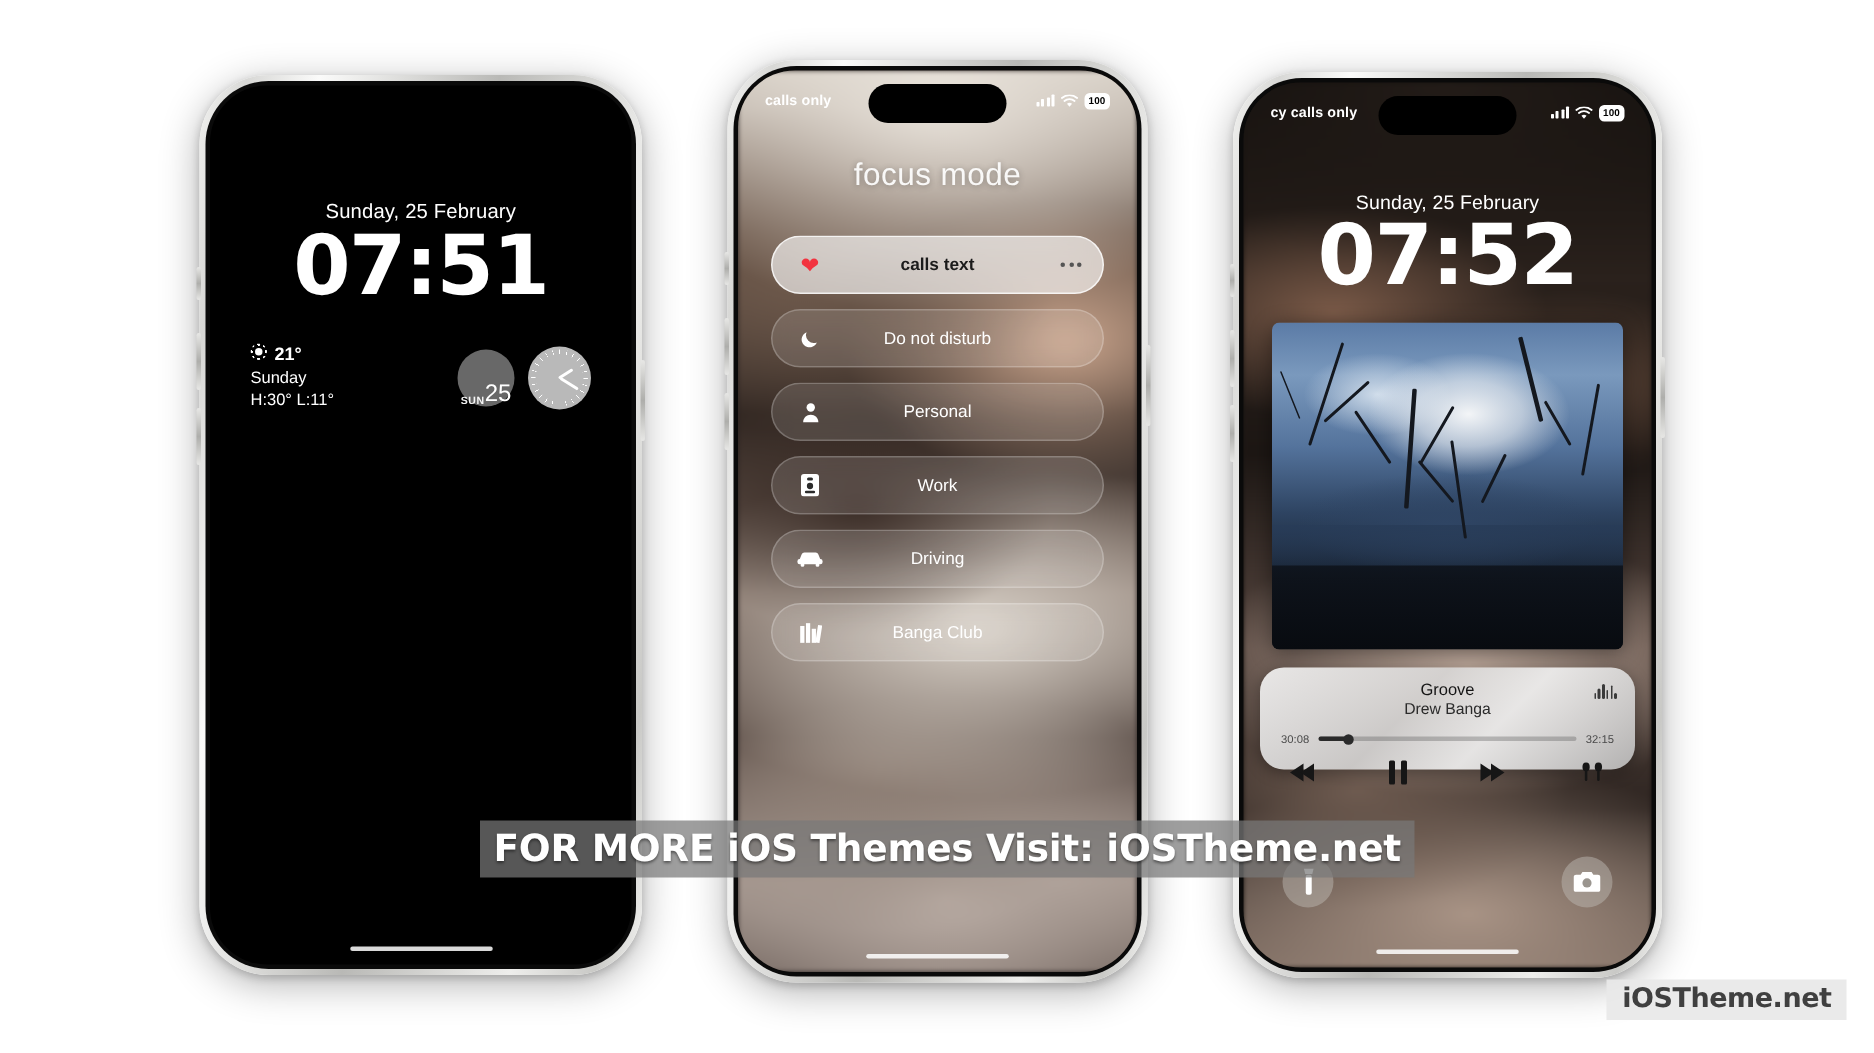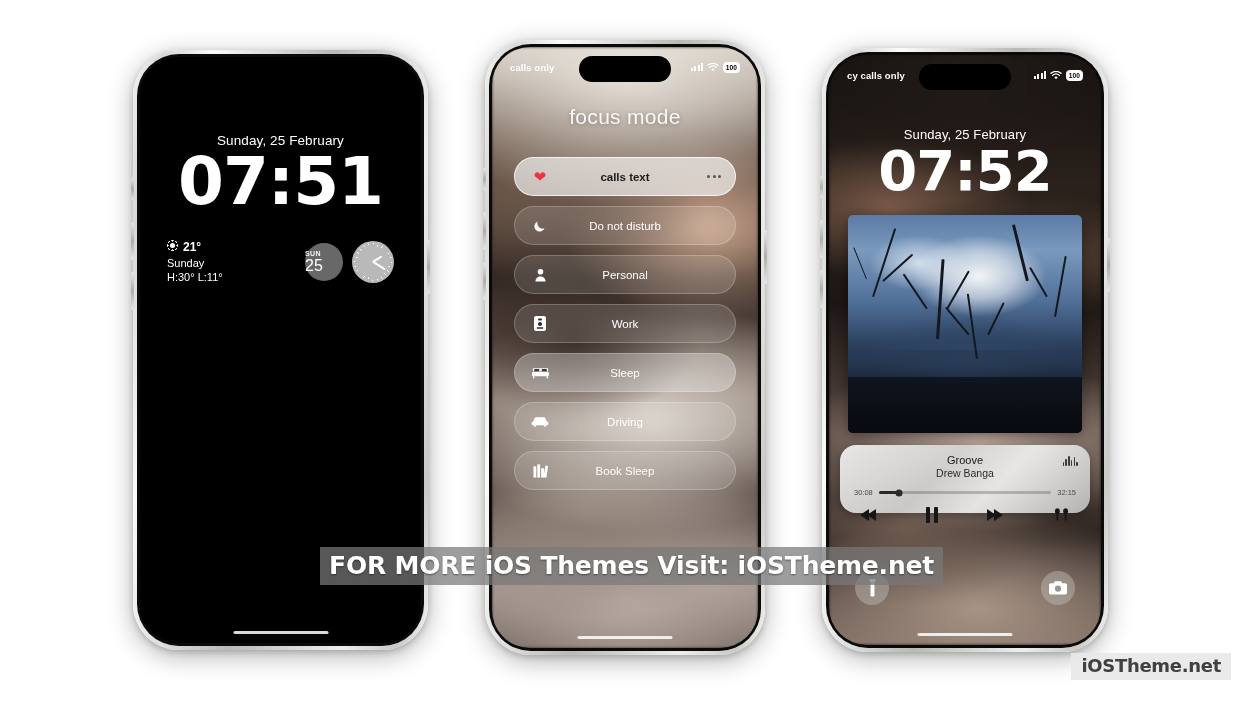--- a/index.html
+++ b/index.html
@@ -58,42 +58,42 @@
   .lock-time { text-align:center; font-weight:700; color:#fff;
     font-size:56px; line-height:.95; letter-spacing:-1px;
     font-family:"DejaVu Sans", sans-serif; }
   .home-ind { position:absolute; left:50%; transform:translateX(-50%);
     bottom:9px; width:95px; height:3.5px; border-radius:3px; background:rgba(255,255,255,.85); z-index:8; }
 
   
   #p1 { left:133px; top:50px; width:295px; height:600px; }
   #p1 .screen { background:#000; }
   #p1 .lock-date { margin-top:76px; }
-  #p1 .lock-time { margin-top:3px; font-size:66px; }
+  #p1 .lock-time { margin-top:3px; font-size:55px; }
   .widget-row { display:flex; align-items:center; justify-content:space-between;
     padding:0 27px; margin-top:26px; }
   .wx { color:#fff; line-height:1.32; font-size:11px; font-weight:500; }
   .wx-top { display:flex; align-items:flex-start; gap:5px; font-size:12px; font-weight:600; }
   .sun-glyph { width:11px; height:11px; position:relative; display:inline-block; }
   .sun-glyph::before { content:""; position:absolute; left:3px; top:3px; width:5px;height:5px;
     border-radius:50%; background:#fff; }
   .sun-glyph::after { content:""; position:absolute; inset:0; border-radius:50%;
     background:
       radial-gradient(circle at 50% 4%, #fff 0 1px, transparent 1.2px),
       radial-gradient(circle at 50% 96%, #fff 0 1px, transparent 1.2px),
       radial-gradient(circle at 4% 50%, #fff 0 1px, transparent 1.2px),
       radial-gradient(circle at 96% 50%, #fff 0 1px, transparent 1.2px),
       radial-gradient(circle at 15% 15%, #fff 0 .9px, transparent 1.1px),
       radial-gradient(circle at 85% 15%, #fff 0 .9px, transparent 1.1px),
       radial-gradient(circle at 15% 85%, #fff 0 .9px, transparent 1.1px),
       radial-gradient(circle at 85% 85%, #fff 0 .9px, transparent 1.1px); }
   .circ-widgets { display:flex; gap:9px; align-items:center; }
   .cal-circle { width:38px;height:38px;border-radius:50%;
     background:rgba(190,190,190,.55);
-    display:flex;flex-direction:column;align-items:flex-start;justify-content:center;color:#fff; }
+    display:flex;flex-direction:row;align-items:flex-end;justify-content:center;color:#fff; }
   .cal-dow { font-size:7px; font-weight:600; letter-spacing:.4px; opacity:.95; }
   .cal-day { font-size:16px; font-weight:400; line-height:1; margin-top:1px; }
   .clk-circle { width:42px;height:42px;border-radius:50%;
     background:#b9b9b9; position:relative; overflow:hidden; }
   .clk-ticks { position:absolute; inset:2px; border-radius:50%;
     background: repeating-conic-gradient(from 0deg, #fff 0deg 1.6deg, transparent 1.6deg 15deg); }
   .clk-face { position:absolute; inset:5px; border-radius:50%; background:#b9b9b9; }
   .clk-hand { position:absolute; background:#fff; border-radius:1px; transform-origin:0 50%; }
   .clk-hand.h { left:50%; top:50%; width:11px; height:2px; transform:rotate(-32deg) translateY(-50%); }
   .clk-hand.m { left:50%; top:50%; width:14px; height:2px; transform:rotate(32deg) translateY(-50%); }
@@ -312,33 +312,20 @@
             <svg width="12" height="15" viewBox="0 0 12 15">
                 <rect x="0" y="0" width="12" height="15" rx="2" fill="#fff"></rect>
                 <rect x="4" y="2.4" width="4" height="2" rx="1" fill="#2b2b2b"></rect>
                 <circle cx="6" cy="8" r="2.1" fill="#2b2b2b"></circle>
                 <rect x="2.6" y="11.2" width="6.8" height="1.6" rx=".8" fill="#2b2b2b"></rect>
               </svg>
           </span>
           <span class="focus-lbl">Work</span>
         </div>
 
-        <div class="focus-row bright">
-          <span class="focus-ico">
-            <svg width="17" height="12" viewBox="0 0 18 12">
-                <path d="M1 1h16v3.2H1z" fill="#fff"></path>
-                <rect x="0" y="5" width="18" height="4.4" rx="1.4" fill="#fff"></rect>
-                <rect x="1" y="9.4" width="1.6" height="2.2" fill="#fff"></rect>
-                <rect x="15.4" y="9.4" width="1.6" height="2.2" fill="#fff"></rect>
-                <rect x="2.2" y="1.8" width="5.6" height="2.4" rx="1" fill="#3a3a3a"></rect>
-                <rect x="10.2" y="1.8" width="5.6" height="2.4" rx="1" fill="#3a3a3a"></rect>
-              </svg>
-          </span>
-          <span class="focus-lbl">Sleep</span>
-        </div>
 
         <div class="focus-row">
           <span class="focus-ico">
             <svg width="18" height="11" viewBox="0 0 18 11">
                 <path d="M2 6.2 3.4 2.6A2 2 0 0 1 5.3 1.3h7.4a2 2 0 0 1 1.9 1.3L16 6.2Z" fill="#fff"></path>
                 <rect x="0.6" y="5.6" width="16.8" height="3.6" rx="1.5" fill="#fff"></rect>
                 <circle cx="4" cy="9.6" r="1.3" fill="#fff"></circle>
                 <circle cx="14" cy="9.6" r="1.3" fill="#fff"></circle>
               </svg>
           </span>
@@ -347,21 +334,21 @@
 
         <div class="focus-row">
           <span class="focus-ico">
             <svg width="15" height="14" viewBox="0 0 16 14">
                 <rect x="0.5" y="2" width="3" height="12" fill="#fff"></rect>
                 <rect x="4.6" y="0" width="3" height="14" fill="#fff"></rect>
                 <rect x="8.7" y="4" width="3" height="10" fill="#fff"></rect>
                 <rect x="12.2" y="1.4" width="3" height="12.6" fill="#fff" transform="rotate(9 13.7 7.7)"></rect>
               </svg>
           </span>
-          <span class="focus-lbl">Book Sleep</span>
+          <span class="focus-lbl">Banga Club</span>
         </div>
 
       </div>
       <div class="home-ind"></div>
     </div>
   </div>
 
   <div class="phone" id="p3">
     <div class="frame"></div>
     <div class="btn-vol" style="top:128px;height:22px"></div>

